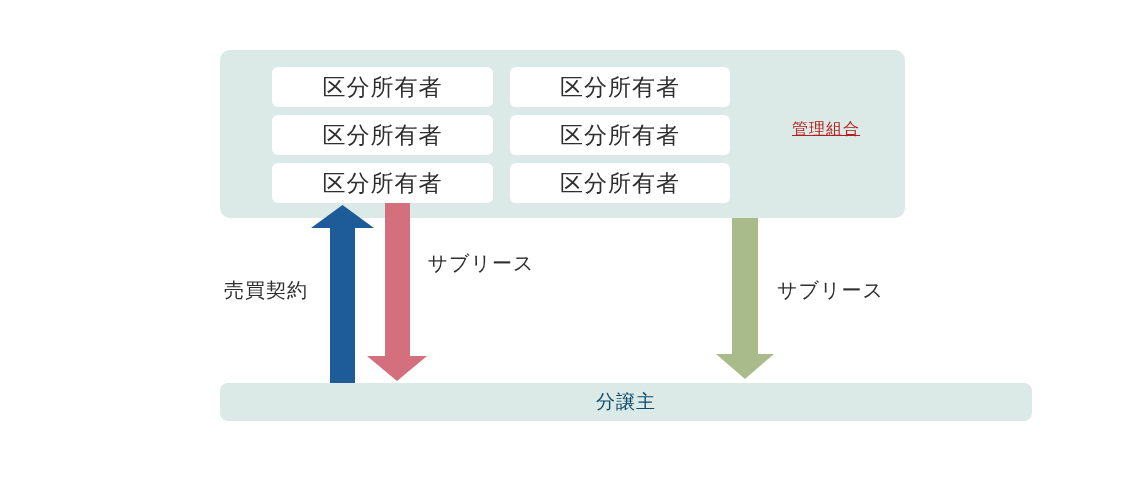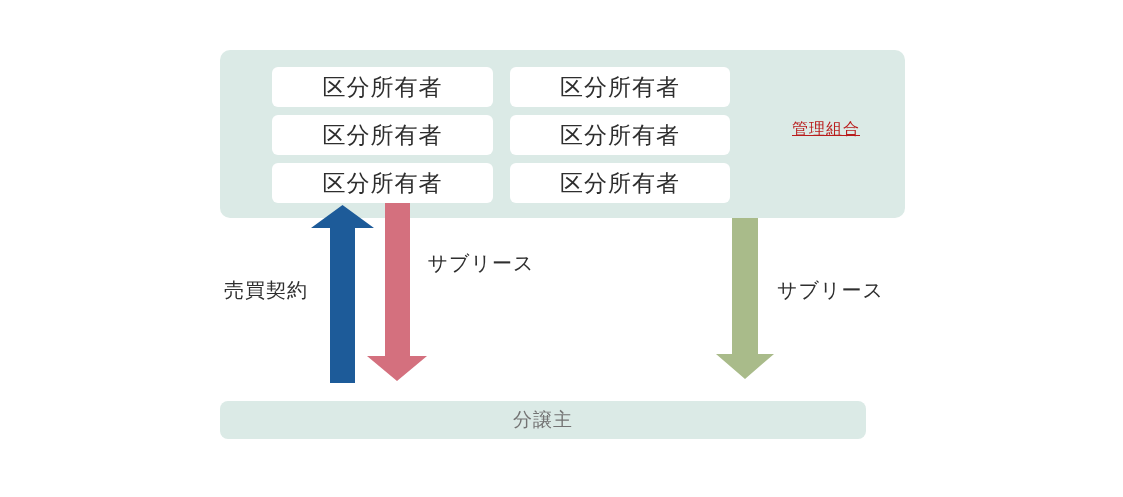--- a/index.html
+++ b/index.html
@@ -55,31 +55,31 @@
     font-size: 16px;
     line-height: 22px;
     letter-spacing: 1px;
     color: #b91c1c;
     text-decoration: underline;
   }
   
   .seller-bar {
     position: absolute;
     left: 220px;
-    top: 401px;
-    width: 646px;
+    top: 383px;
+    width: 812px;
     height: 38px;
     background: #dbeae6;
     border-radius: 8px;
     display: flex;
     align-items: center;
     justify-content: center;
     font-size: 19px;
     letter-spacing: 1px;
-    color: #737373;
+    color: #0c4a6e;
   }
   
   .arrow {
     position: absolute;
     display: block;
   }
   .arrow-blue  { left: 311px; top: 205px; }
   .arrow-pink  { left: 367px; top: 203px; }
   .arrow-khaki { left: 716px; top: 218px; }
   

